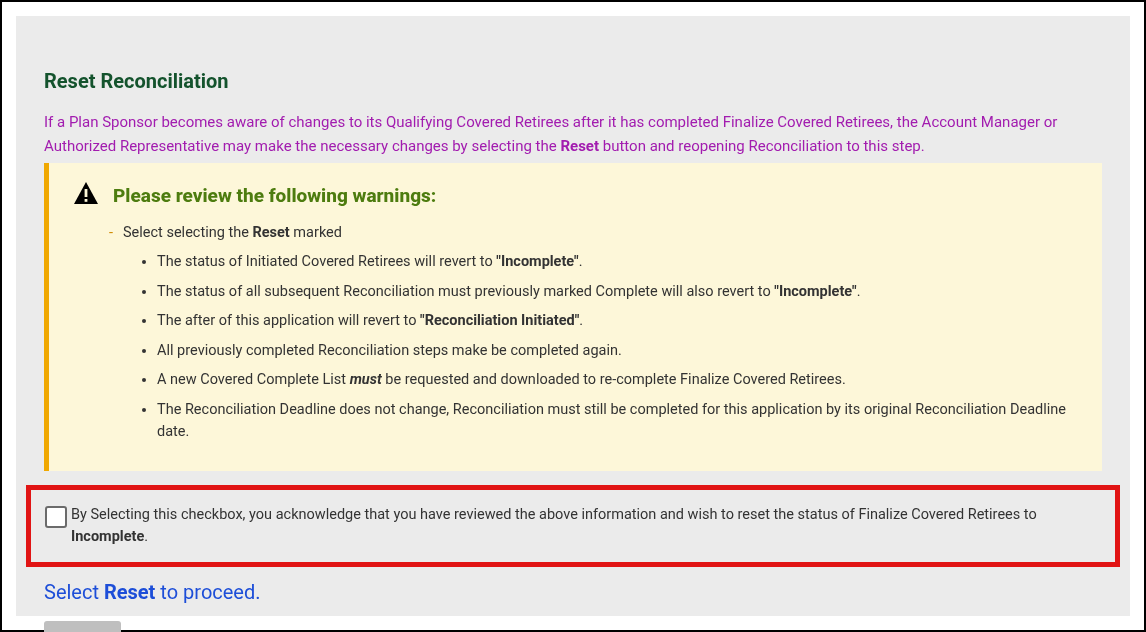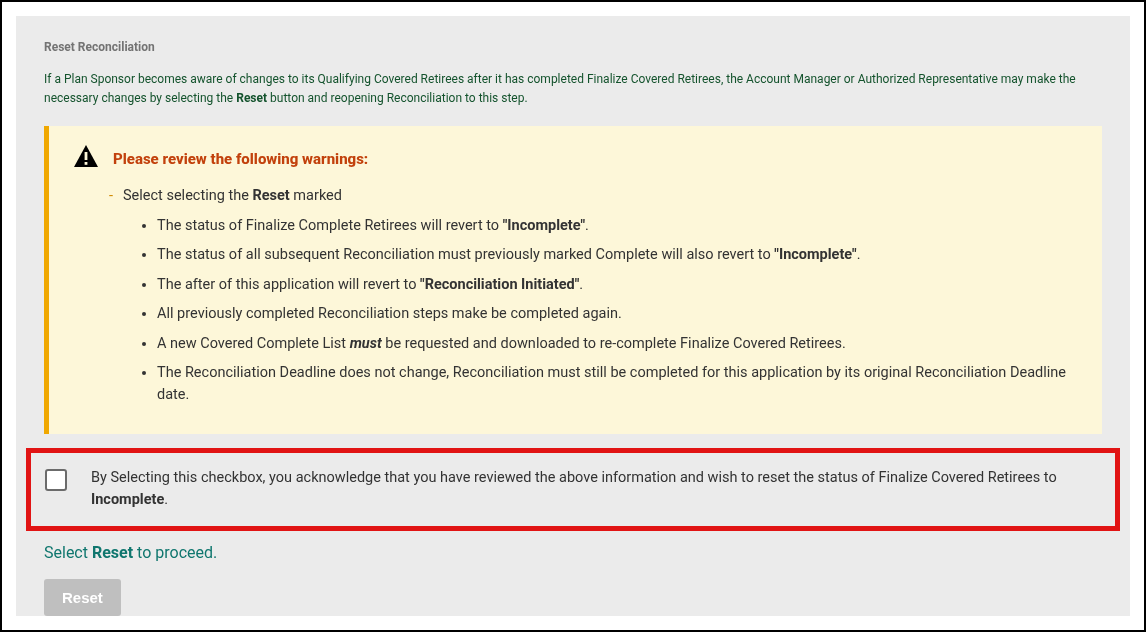--- a/index.html
+++ b/index.html
@@ -19,48 +19,49 @@
     }
     .panel {
       background: #ebebeb;
       width: 100%;
       height: 100%;
       padding: 22px 28px 18px 28px;
       position: relative;
     }
     .title {
       font-weight: 700;
-      font-size: 12px;
-      color: #737373;
+      font-size: 20px;
+      color: #14532d;
       margin-bottom: 14px;
+      margin-top: 28px;
     }
     .intro {
-      font-size: 12px;
-      color: #14532d;
-      margin-bottom: 18px;
+      font-size: 15px;
+      color: #a21caf;
+      margin-bottom: 5px;
       line-height: 1.6;
     }
     .intro b { font-weight: 700; }
     .warning-box {
       background: #fdf7d9;
       border-left: 5px solid #f0a800;
       padding: 18px 24px 20px 24px;
       margin-bottom: 14px;
     }
     .warning-head {
       display: flex;
       align-items: center;
       gap: 14px;
       margin-bottom: 10px;
     }
     .warning-head svg { flex: 0 0 auto; }
     .warning-head h2 {
-      font-size: 15px;
+      font-size: 19px;
       font-weight: 800;
-      color: #c2410c;
+      color: #4d7c0f;
     }
     .warning-body {
       padding-left: 50px;
       font-size: 14.5px;
       color: #333;
     }
     .lead-line {
       position: relative;
       margin-bottom: 8px;
     }
@@ -79,21 +80,21 @@
       line-height: 1.55;
     }
     ul.bullets li b { font-weight: 700; }
     ul.bullets li i.must { font-style: italic; font-weight: 700; text-align: center; }
     .ack-row {
       border: 5px solid #e11414;
       padding: 14px 14px 14px 14px;
       margin: 0 -18px 10px -18px;
       display: flex;
       align-items: flex-start;
-      gap: 24px;
+      gap: 4px;
       font-size: 14.5px;
       color: #333;
       line-height: 1.55;
     }
     .ack-row input[type="checkbox"] {
       width: 22px;
       height: 22px;
       flex: 0 0 auto;
       margin-top: 2px;
       border: 2px solid #6b6b6b;
@@ -101,22 +102,22 @@
       appearance: none;
       background: #fff;
       cursor: pointer;
     }
     .ack-row input[type="checkbox"]:checked {
       background: #2b6cb0;
       border-color: #2b6cb0;
     }
     .ack-text b { font-weight: 700; }
     .proceed {
-      font-size: 16px;
-      color: #0f766e;
+      font-size: 20px;
+      color: #1d4ed8;
       margin-bottom: 14px;
     }
     .proceed b { font-weight: 700; }
     .reset-btn {
       background: #bfbfbf;
       color: #fff;
       font-weight: 700;
       font-size: 15px;
       border: none;
       border-radius: 3px;
@@ -147,21 +148,21 @@
         </span>
         <h2>Please review the following warnings:</h2>
       </div>
       <div class="warning-body">
         <div class="lead-line">
           <span class="dash">-</span>
           <span>Select selecting the </span><b>Reset</b><span> marked</span>
         </div>
         <ul class="bullets">
           <li>
-            <span>The status of Finalize Complete Retirees will revert to </span><b>"Incomplete"</b><span>.</span>
+            <span>The status of Initiated Covered Retirees will revert to </span><b>"Incomplete"</b><span>.</span>
           </li>
           <li>
             <span>The status of all subsequent Reconciliation must previously marked Complete will also revert to </span><b>"Incomplete"</b><span>.</span>
           </li>
           <li>
             <span>The after of this application will revert to </span><b>"Reconciliation Initiated"</b><span>.</span>
           </li>
           <li>
             <span>All previously completed Reconciliation steps make be completed again.</span>
           </li>

